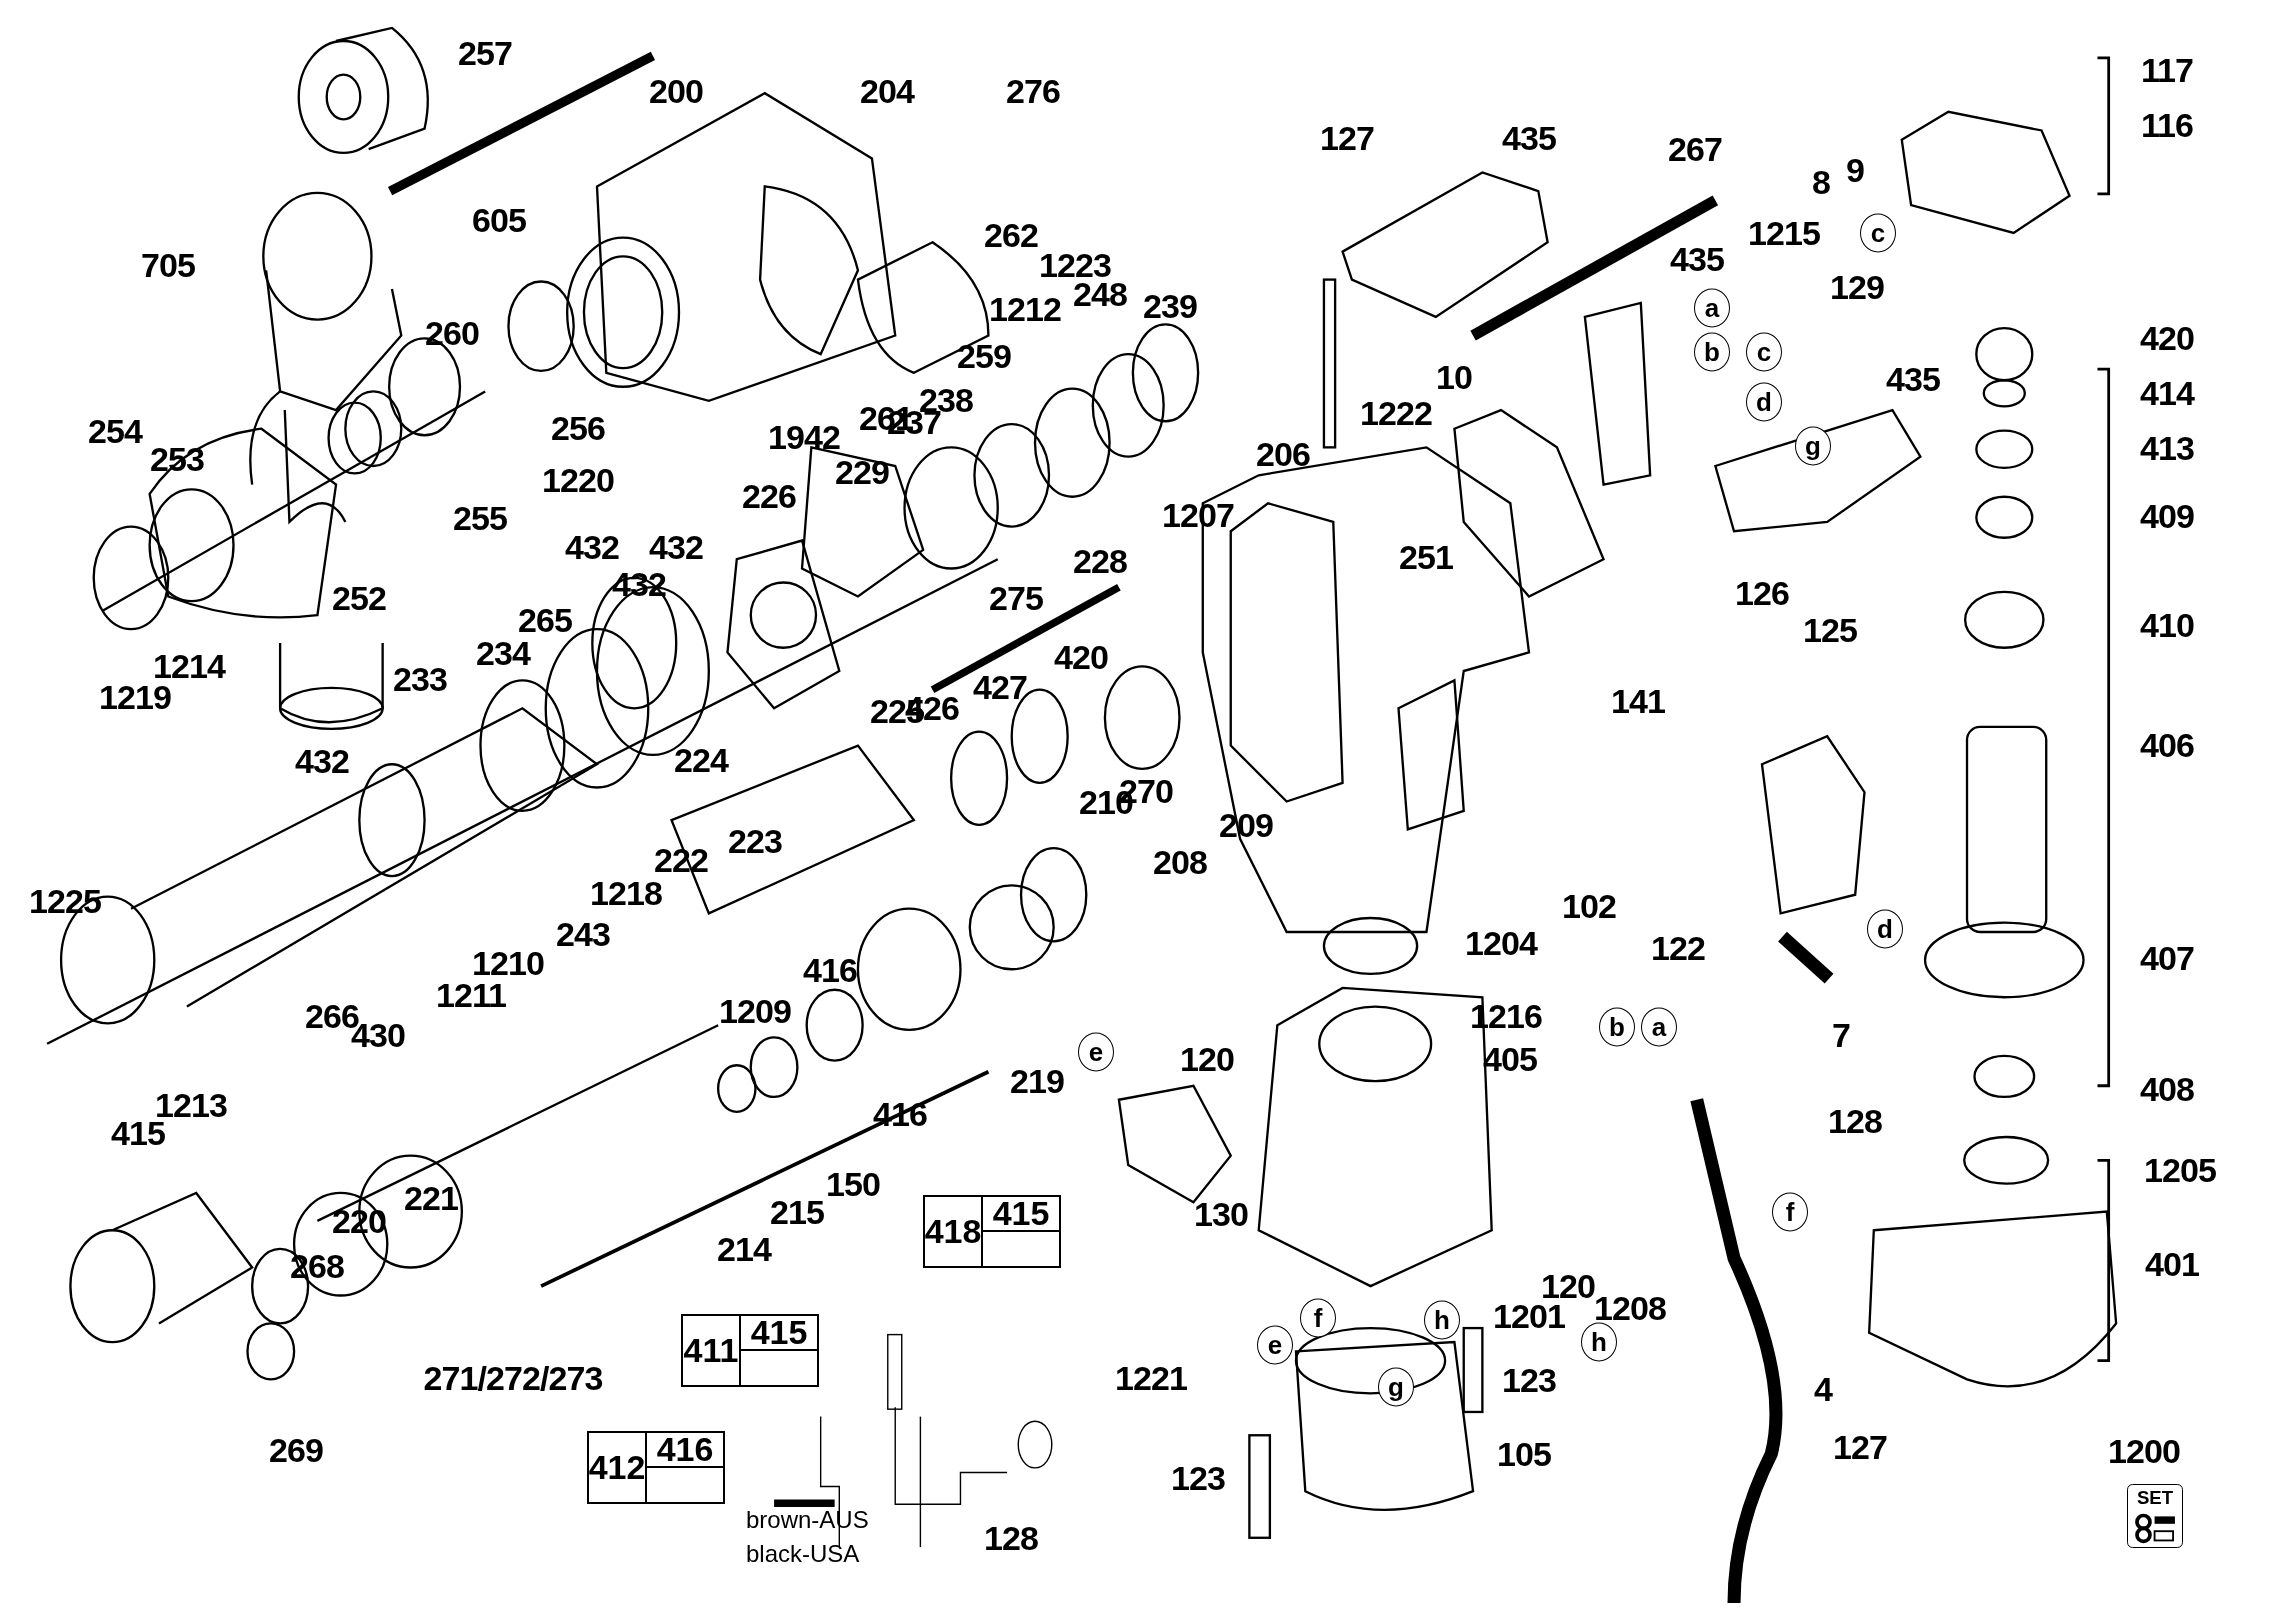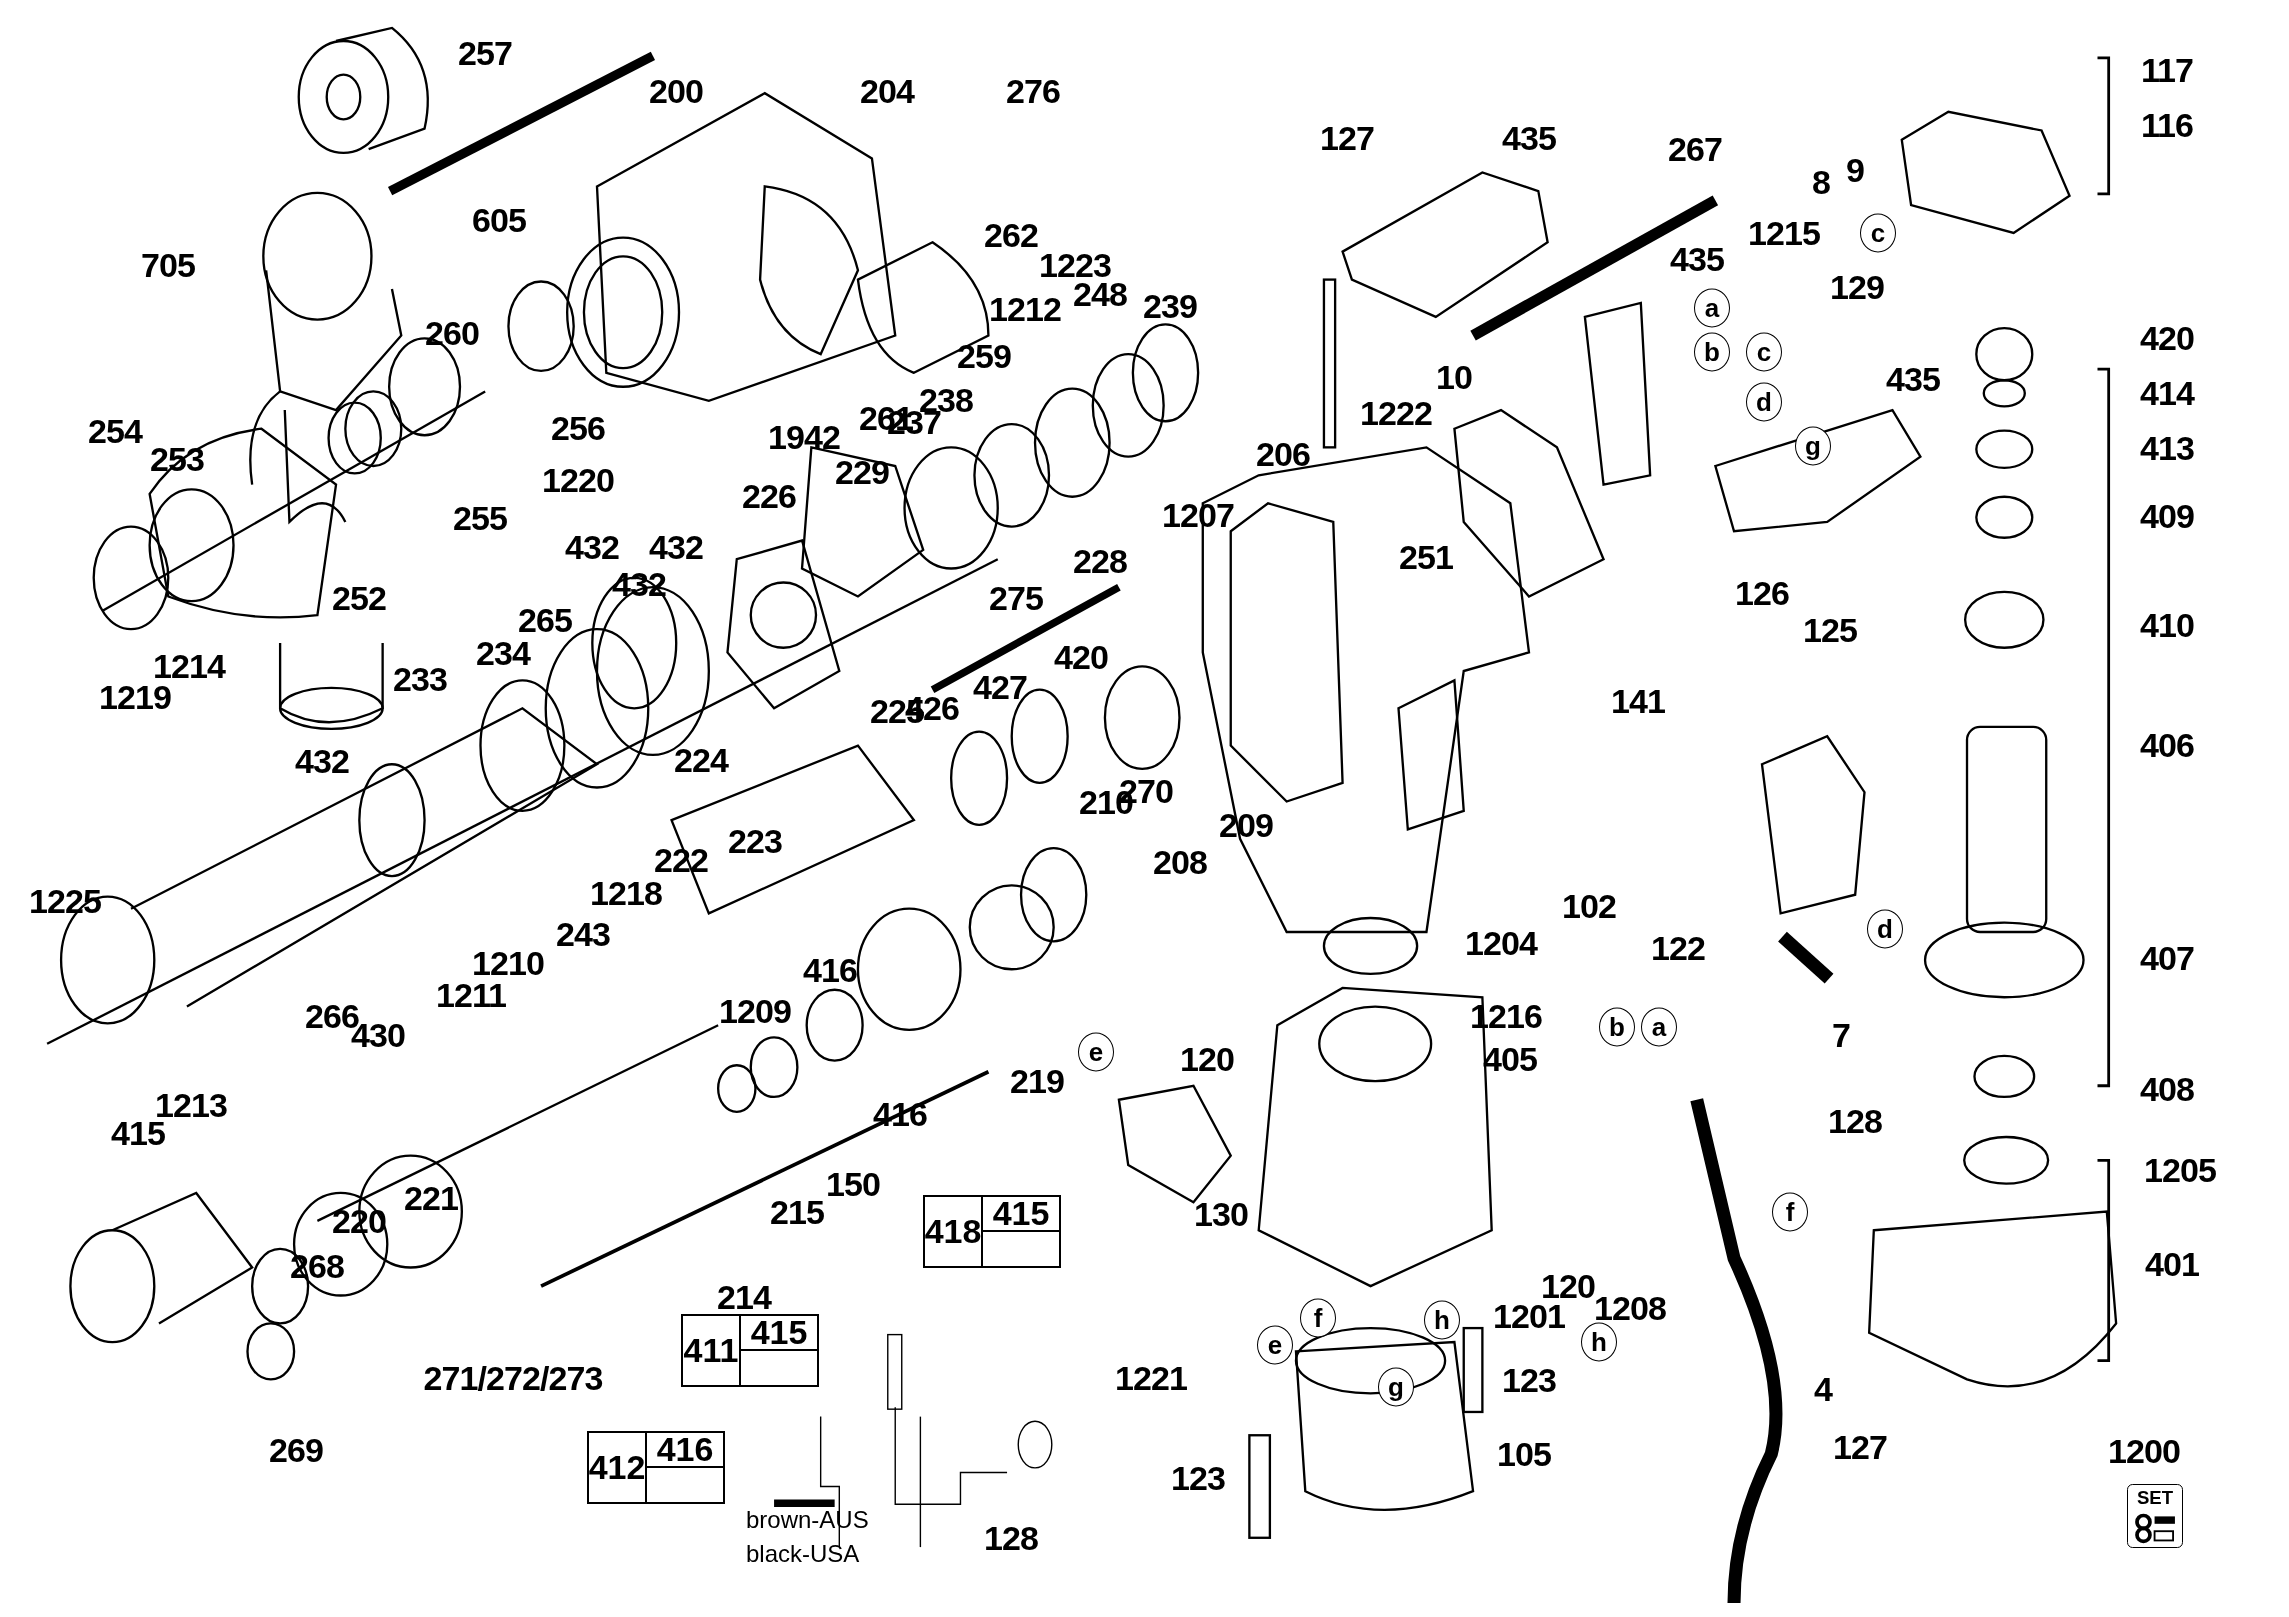--- a/index.html
+++ b/index.html
@@ -242,21 +242,21 @@
 <div class="lbl" style="left: 755px; top: 1011px;">1209</div>
 <div class="lbl" style="left: 1106px; top: 802px;">210</div>
 <div class="lbl" style="left: 1146px; top: 791px;">270</div>
 <div class="lbl" style="left: 1246px; top: 825px;">209</div>
 <div class="lbl" style="left: 1180px; top: 862px;">208</div>
 <div class="lbl" style="left: 830px; top: 970px;">416</div>
 <div class="lbl" style="left: 900px; top: 1114px;">416</div>
 <div class="lbl" style="left: 1037px; top: 1081px;">219</div>
 <div class="lbl" style="left: 853px; top: 1184px;">150</div>
 <div class="lbl" style="left: 797px; top: 1212px;">215</div>
-<div class="lbl" style="left: 744px; top: 1249px; margin-top: 48px;">214</div>
+<div class="lbl" style="left: 744px; top: 1249px;">214</div>
 <div class="lbl" style="left: 191px; top: 1105px;">1213</div>
 <div class="lbl" style="left: 138px; top: 1133px;">415</div>
 <div class="lbl" style="left: 431px; top: 1198px;">221</div>
 <div class="lbl" style="left: 359px; top: 1221px;">220</div>
 <div class="lbl" style="left: 317px; top: 1266px;">268</div>
 <div class="lbl" style="left: 513px; top: 1378px;">271/272/273</div>
 <div class="lbl" style="left: 296px; top: 1450px;">269</div>
 <div class="lbl" style="left: 1347px; top: 138px;">127</div>
 <div class="lbl" style="left: 1529px; top: 138px;">435</div>
 <div class="lbl" style="left: 1695px; top: 149px;">267</div>

